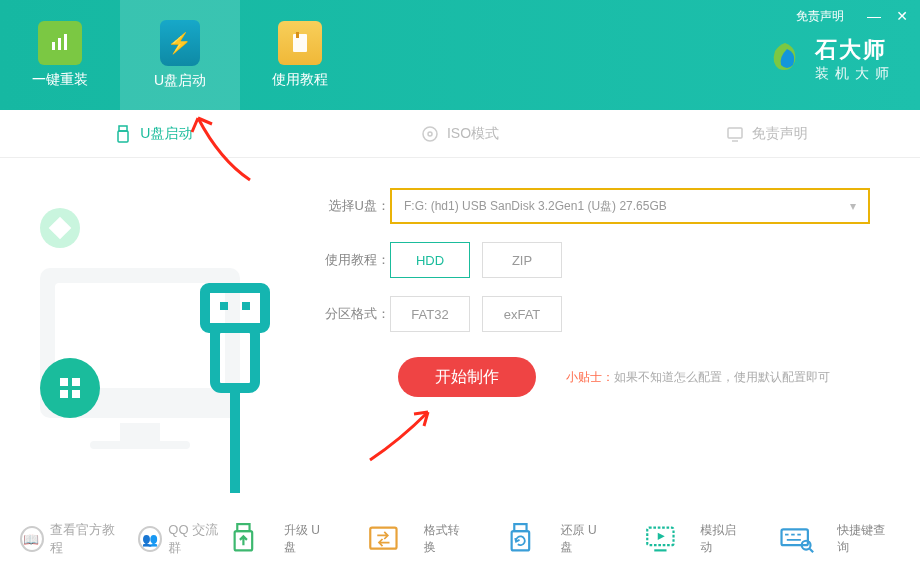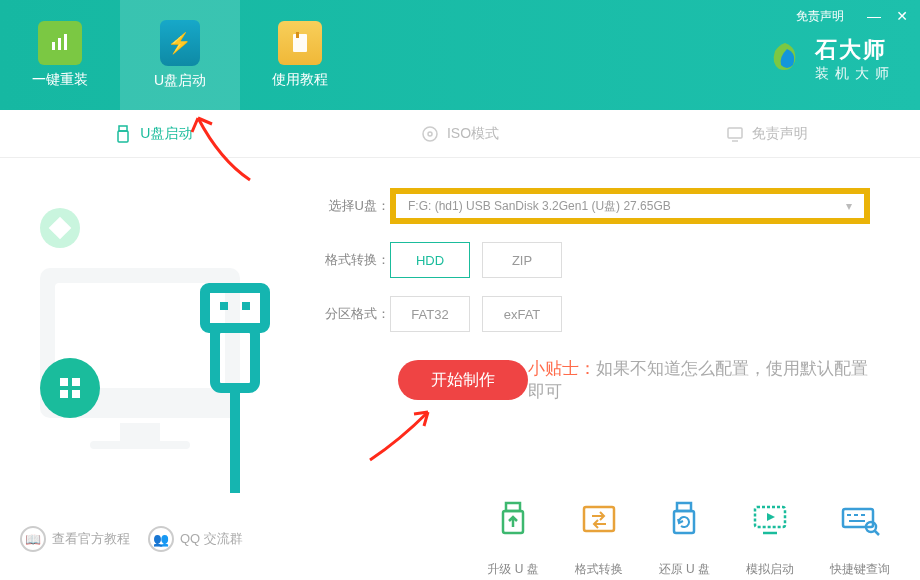--- a/index.html
+++ b/index.html
@@ -27,34 +27,34 @@
 .mode-tab{flex:1;display:flex;align-items:center;justify-content:center;gap:8px;cursor:pointer;font-size:14px}
 .mode-tab.active{color:#1abc9c}
 .mode-tab:not(.active){color:#bbb}
 .mode-icon{width:18px;height:18px}
 .main{display:flex;height:340px}
 .illustration{width:310px;position:relative}
 .illustration svg{position:absolute}
 .form-area{flex:1;padding:30px 40px 0 10px}
 .form-row{display:flex;align-items:center;margin-bottom:18px}
 .form-label{width:70px;font-size:13px;color:#888;text-align:right;margin-right:0}
-.select-box{flex:1;height:36px;border:6px solid #eab308;display:flex;align-items:center;padding:0 12px;font-size:12px;color:#999;justify-content:space-between;cursor:pointer;max-width:480px}
+.select-box{flex:1;height:36px;border:2px solid #eab308;display:flex;align-items:center;padding:0 12px;font-size:12px;color:#999;justify-content:space-between;cursor:pointer;max-width:480px}
 .opt-btn{width:80px;height:36px;border:1px solid #ddd;display:flex;align-items:center;justify-content:center;font-size:13px;color:#999;margin-right:12px;cursor:pointer}
 .opt-btn.selected{border-color:#1abc9c;color:#1abc9c}
 .action-row{display:flex;align-items:center;margin-top:25px;margin-left:78px}
 .start-btn{width:138px;height:40px;background:#ef4444;color:#fff;border-radius:24px;display:flex;align-items:center;justify-content:center;font-size:16px;cursor:pointer}
-.tip{font-size:17px}
+.tip{margin-left:30px;font-size:12px}
 .tip-label{color:#ff6b4a}
 .tip-text{color:#aaa}
 .footer{height:82px;display:flex;align-items:center;padding:0 20px;border-top:0}
 .footer-left{display:flex;gap:18px}
 .footer-link{display:flex;align-items:center;gap:6px;color:#aaa;font-size:13px;cursor:pointer}
 .footer-link-icon{width:26px;height:26px;border:2px solid #ccc;border-radius:50%;display:flex;align-items:center;justify-content:center;font-size:13px;color:#ccc}
 .footer-tools{display:flex;gap:36px;margin-left:auto;margin-right:10px}
-.tool{display:flex;flex-direction:column;align-items:center;gap:22px;cursor:pointer}
+.tool{display:flex;flex-direction:row;align-items:center;gap:22px;cursor:pointer}
 .tool-icon{width:42px;height:38px}
 .tool span{font-size:12px;color:#888}
 .arrow{position:absolute;pointer-events:none;z-index:10}
 .arrow1{left:180px;top:100px}
 .arrow2{left:360px;top:400px}
 </style>
 </head>
 <body>
 
 <div class="header">
@@ -152,21 +152,21 @@
   </div>
   <div class="form-area">
     <div class="form-row">
       <div class="form-label">选择U盘：</div>
       <div class="select-box">
         <span>F:G: (hd1)  USB SanDisk 3.2Gen1 (U盘) 27.65GB</span>
         <span style="color:#bbb">▾</span>
       </div>
     </div>
     <div class="form-row">
-      <div class="form-label">格式转换：</div>
+      <div class="form-label">使用教程：</div>
       <div class="opt-btn selected">HDD</div>
       <div class="opt-btn">ZIP</div>
     </div>
     <div class="form-row">
       <div class="form-label">分区格式：</div>
       <div class="opt-btn">FAT32</div>
       <div class="opt-btn">exFAT</div>
     </div>
     <div class="action-row">
       <div class="start-btn">开始制作</div>

